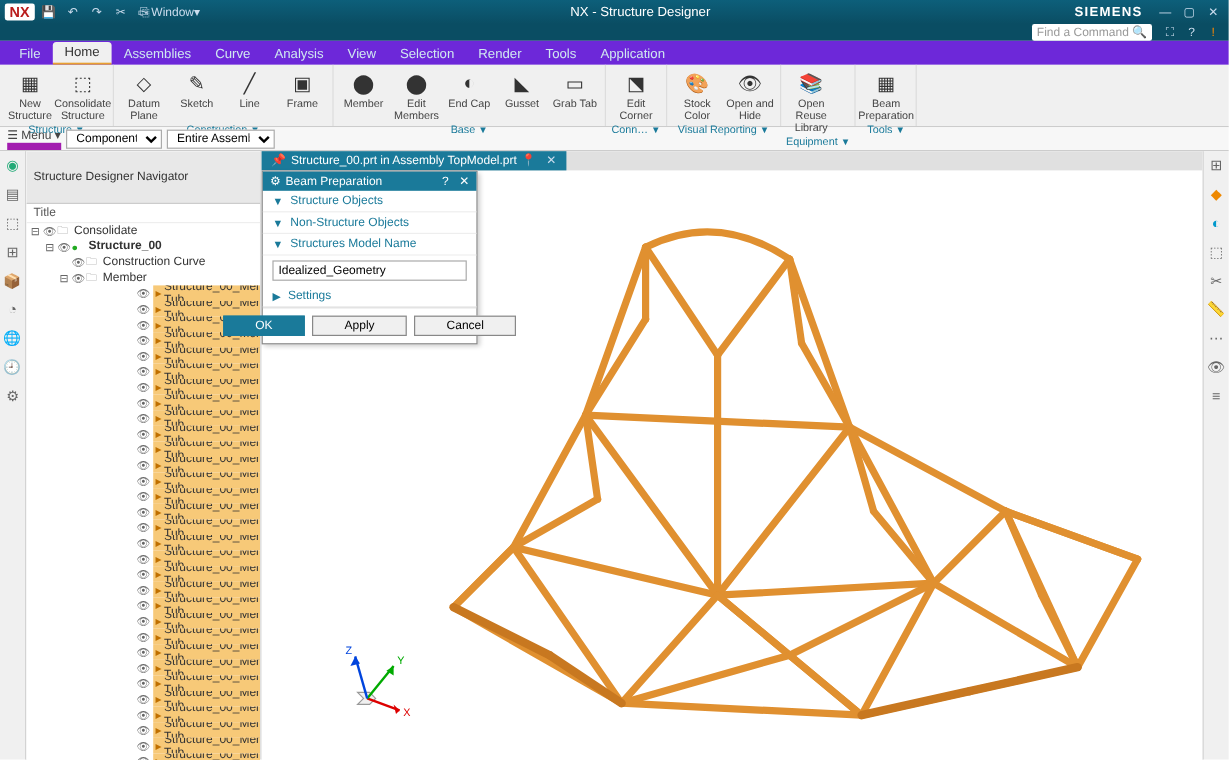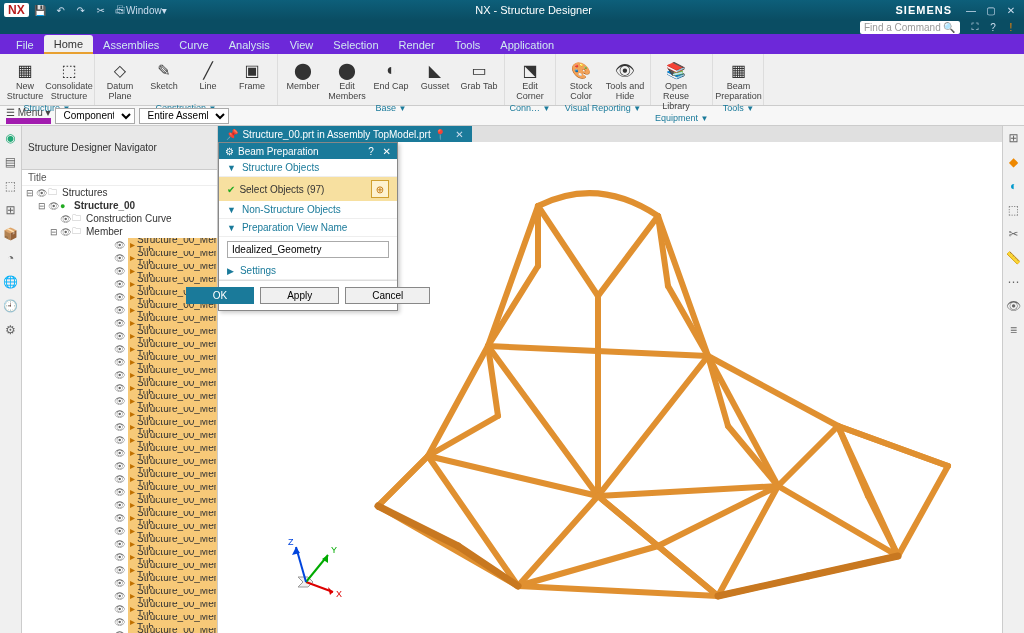--- a/index.html
+++ b/index.html
@@ -205,21 +205,21 @@
       <div class="ribbon-group-label">Conn… <span class="caret">▼</span></div>
     </div>
     <div class="ribbon-group">
       <div class="ribbon-items">
         <div class="ribbon-item">
           <div class="ribbon-icon">🎨</div>
           <div class="ribbon-label">Stock Color</div>
         </div>
         <div class="ribbon-item">
           <div class="ribbon-icon">👁</div>
-          <div class="ribbon-label">Tools and Hide</div>
+          <div class="ribbon-label">Open and Hide</div>
         </div>
       </div>
       <div class="ribbon-group-label">Visual Reporting <span class="caret">▼</span></div>
     </div>
     <div class="ribbon-group">
       <div class="ribbon-items">
         <div class="ribbon-item">
           <div class="ribbon-icon">📚</div>
           <div class="ribbon-label">Open Reuse Library</div>
         </div>
@@ -258,21 +258,21 @@
   </div>
 
   <div class="navigator">
     <div class="nav-header">Structure Designer Navigator</div>
     <div class="nav-title-row">Title</div>
     <div class="nav-tree" id="nav-tree">
         <div class="tree-row" style="padding-left: 4px;">
           <span class="tree-toggle">⊟</span>
           <span class="tree-eye">👁</span>
           <span class="tree-icon" style="color: rgb(136, 136, 136);">🗀</span>
-          <span class="tree-label">Structures</span>
+          <span class="tree-label">Consolidate</span>
         </div>
         <div class="tree-row" style="padding-left: 16px;">
           <span class="tree-toggle">⊟</span>
           <span class="tree-eye">👁</span>
           <span class="tree-icon" style="color: rgb(34, 170, 34);">●</span>
           <span class="tree-label bold">Structure_00</span>
         </div>
         <div class="tree-row" style="padding-left: 28px;">
           <span class="tree-toggle"></span>
           <span class="tree-eye">👁</span>
@@ -540,31 +540,27 @@
         </div>
         <div>
           <span style="margin-right:6px">?</span>
           <span>✕</span>
         </div>
       </div>
       <div class="dialog-section-hdr">
           <span class="chev">▼</span>
           <span>Structure Objects</span>
         </div>
-      <div class="dialog-row selected">
-        <span><span class="check">✔</span><span>Select Objects (97)</span></span>
-        <span class="target">⊕</span>
-      </div>
       <div class="dialog-section-hdr">
           <span class="chev">▼</span>
           <span>Non-Structure Objects</span>
         </div>
       <div class="dialog-section-hdr">
           <span class="chev">▼</span>
-          <span>Preparation View Name</span>
+          <span>Structures Model Name</span>
         </div>
       <div class="dialog-input-wrap">
         <input class="dialog-input" value="Idealized_Geometry" style="">
       </div>
       <div class="dialog-section-hdr">
           <span class="chev">▶</span>
           <span>Settings</span>
         </div>
       <div class="dialog-buttons">
         <button class="dialog-btn primary">OK</button>

